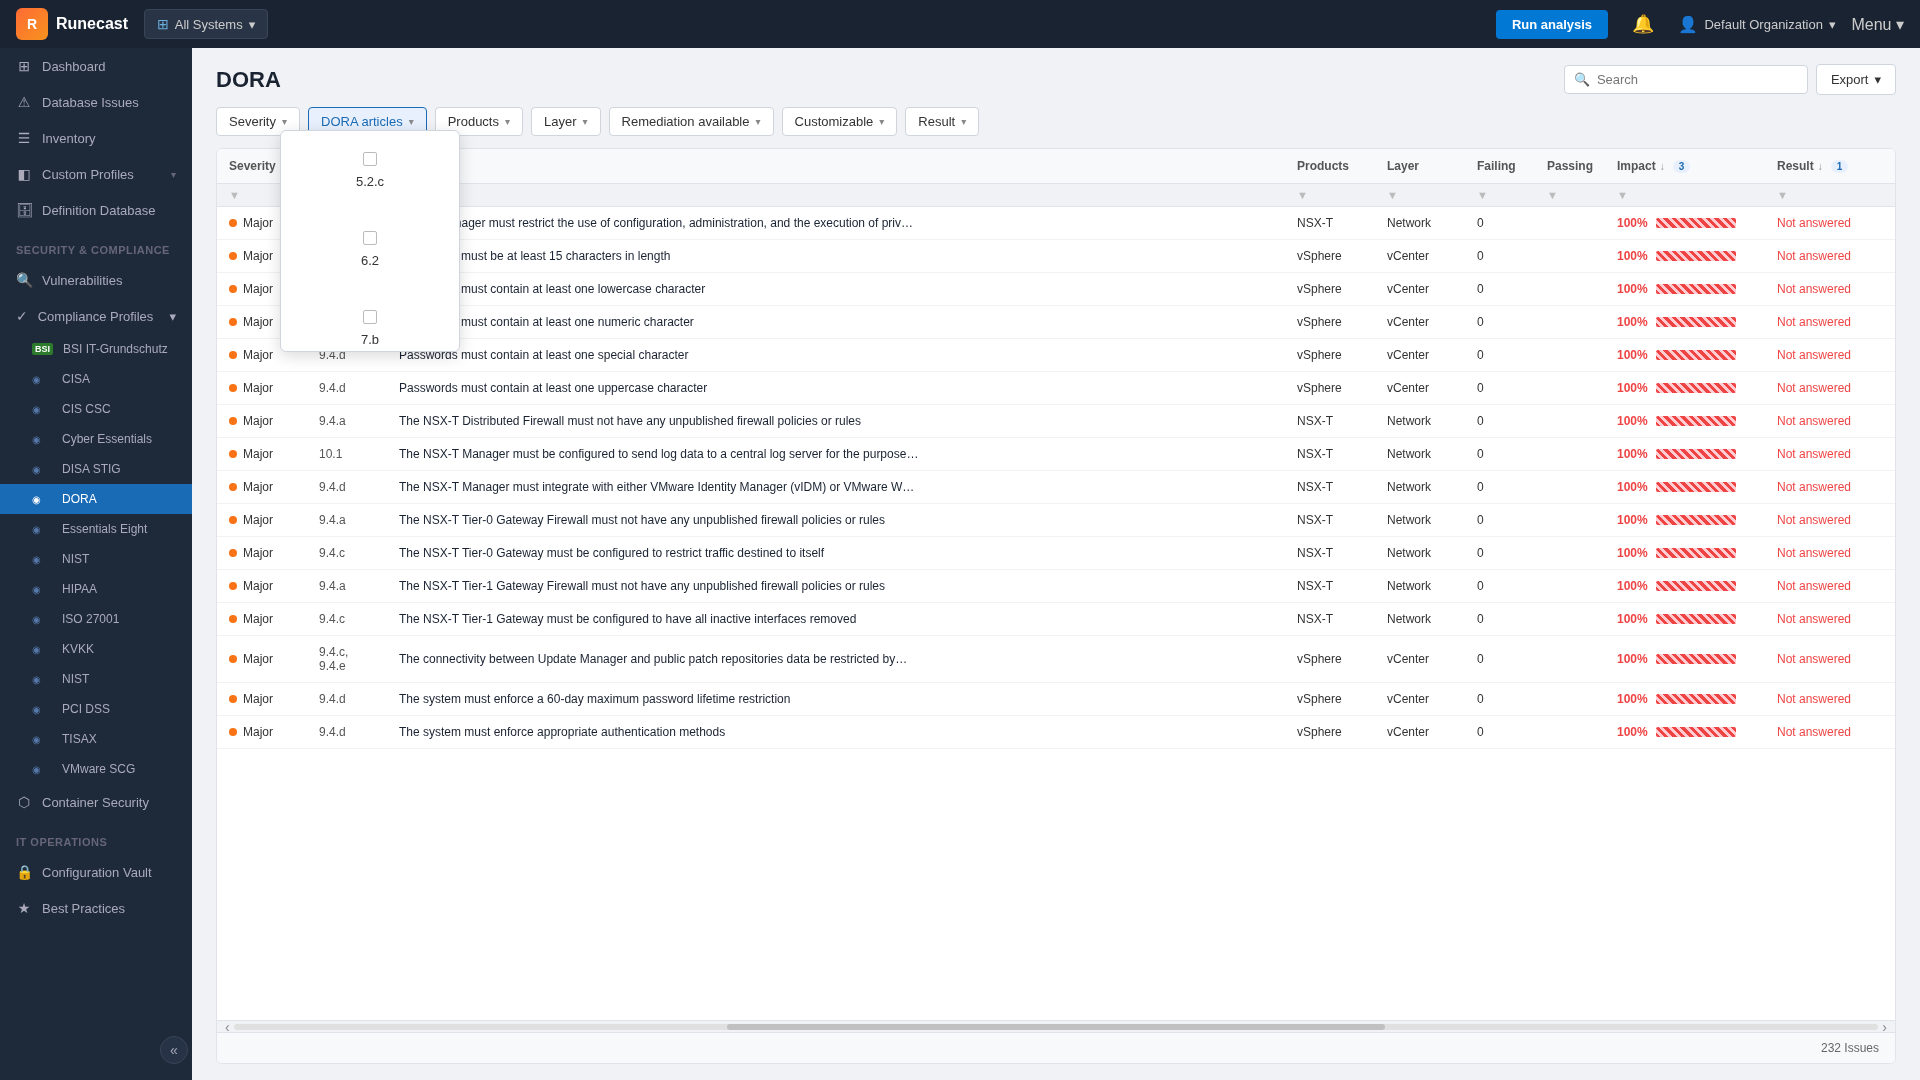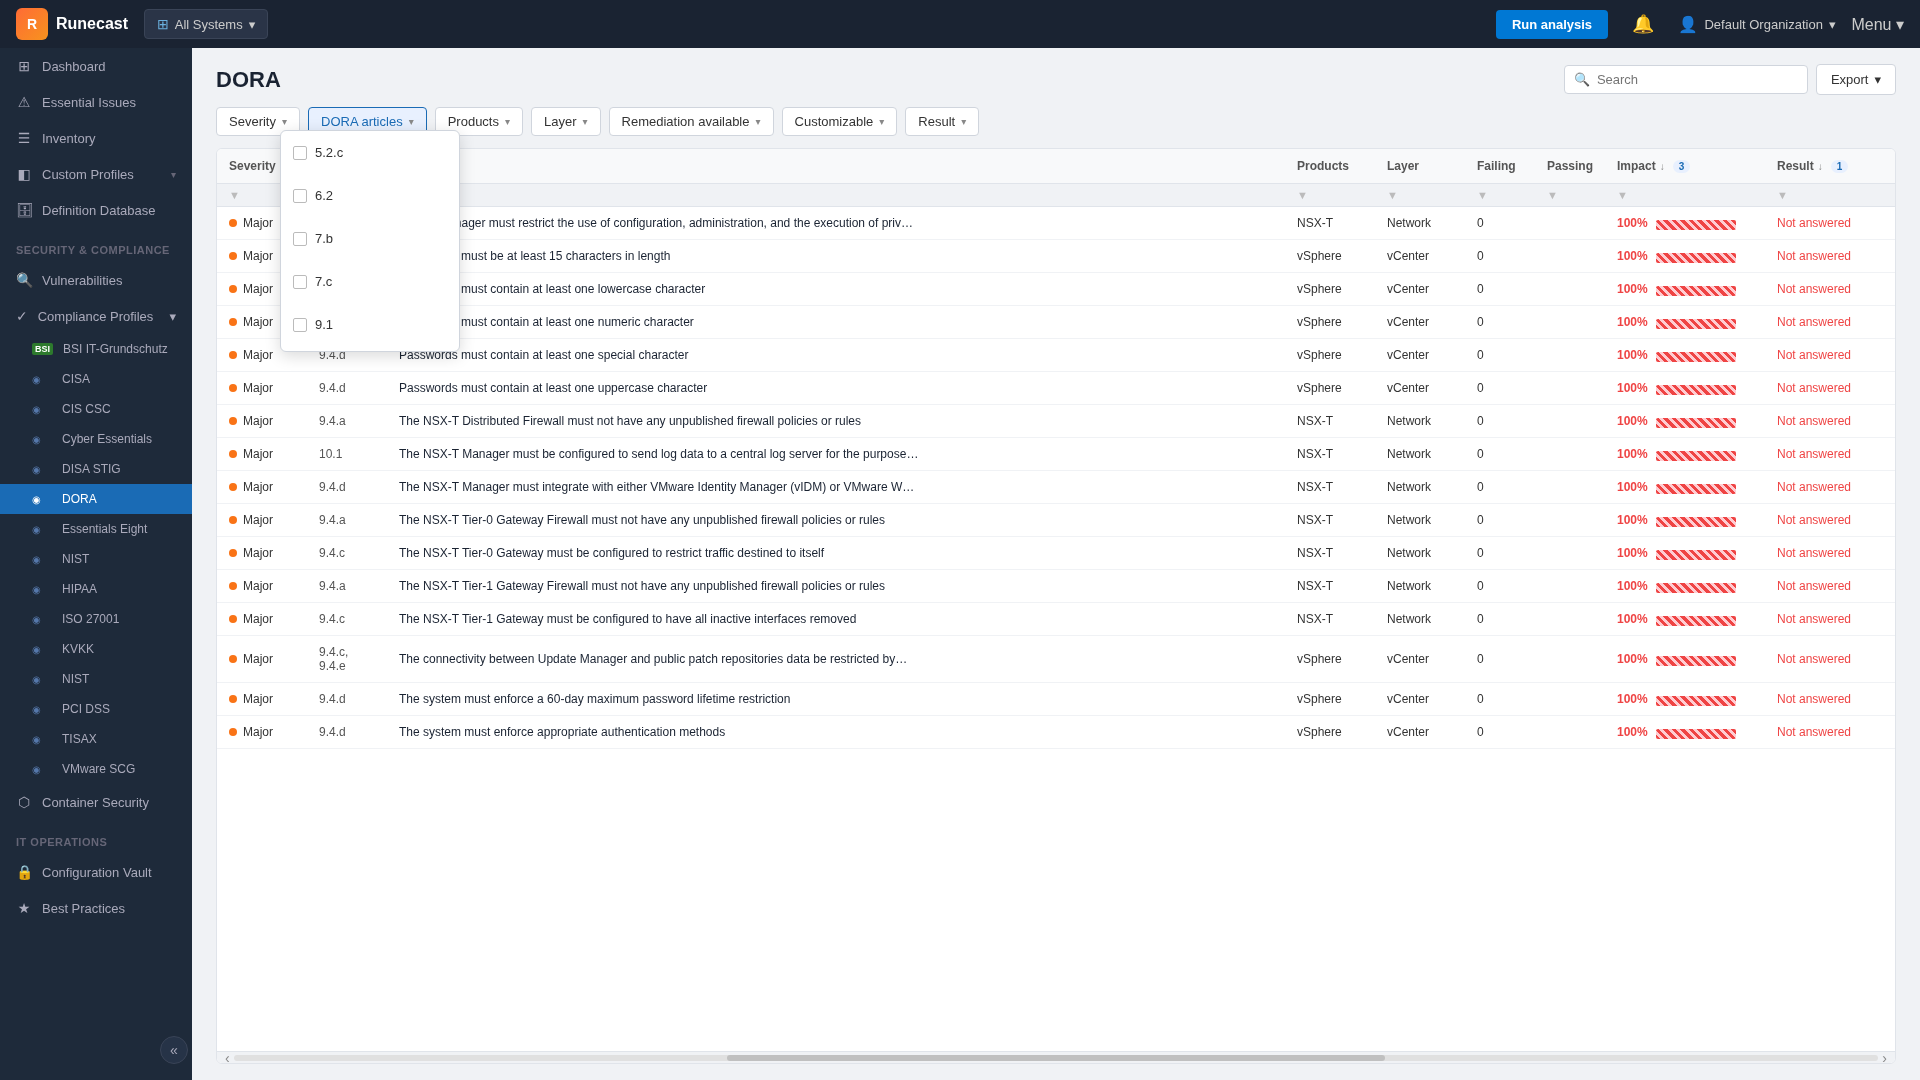--- a/index.html
+++ b/index.html
@@ -173,21 +173,21 @@
     }
 
     .severity-dot {
       width: 8px; height: 8px; border-radius: 50%;
       display: inline-block; margin-right: 6px;
     }
     .severity-major { background: #f97316; }
 
     .severity-cell { display: flex; align-items: center; white-space: nowrap; }
 
-    .impact-bar-cell { display: flex; align-items: flex-end; gap: 8px; }
+    .impact-bar-cell { display: flex; align-items: center; gap: 8px; }
     .impact-pct { font-size: 12px; font-weight: 600; color: #ef4444; white-space: nowrap; }
     .impact-bar {
       width: 80px; height: 10px; background: repeating-linear-gradient(
         45deg, #ef4444, #ef4444 3px, #ffcdd2 3px, #ffcdd2 6px
       );
       border-radius: 2px;
     }
 
     .not-answered {
       color: #ef4444; font-weight: 500; font-size: 12px; white-space: nowrap;
@@ -214,21 +214,21 @@
       overflow: hidden;
     }
     .dropdown-scroll {
       max-height: 220px;
       overflow-y: auto;
     }
     .dropdown-scroll::-webkit-scrollbar { width: 4px; }
     .dropdown-scroll::-webkit-scrollbar-thumb { background: #ccc; }
     .dropdown-item {
       display: flex; align-items: center; gap: 8px;
-      padding: 14px 12px; cursor: pointer; font-size: 13px; color: #333;
+      padding: 21px 12px; cursor: pointer; font-size: 13px; color: #333; flex-direction: column;
     }
     .dropdown-checkbox {
       width: 14px; height: 14px; border: 1px solid #bbb;
       border-radius: 2px; background: #fff; flex-shrink: 0;
     }
 
     
     .logo-r { color: #fff; font-weight: 800; font-size: 14px; }
 
     
@@ -283,21 +283,21 @@
 </nav>
 
 <aside class="sidebar">
 
   <div class="sidebar-item">
     <span class="icon">⊞</span>
     <span>Dashboard</span>
   </div>
   <div class="sidebar-item">
     <span class="icon">⚠</span>
-    <span>Essential Issues</span>
+    <span>Database Issues</span>
   </div>
   <div class="sidebar-item">
     <span class="icon">☰</span>
     <span>Inventory</span>
   </div>
   <div class="sidebar-item">
     <span class="icon">◧</span>
     <span>Custom Profiles</span>
     <span style="margin-left:auto;font-size:10px;color:#667">▾</span>
   </div>
@@ -912,20 +912,23 @@
     </div>
     <div class="h-scrollbar">
       <div style="display:flex;align-items:center;width:100%;padding:0 8px">
         <span style="font-size:14px;color:#888;cursor:pointer">‹</span>
         <div style="flex:1;height:6px;background:#e0e0e0;border-radius:3px;margin:0 4px;position:relative">
           <div style="position:absolute;left:30%;width:40%;height:100%;background:#c0c0c0;border-radius:3px"></div>
         </div>
         <span style="font-size:14px;color:#888;cursor:pointer">›</span>
       </div>
     </div>
+    <div class="table-footer">
+      <span>232 Issues</span>
+    </div>
   </div>
 </main>
 
 <div class="dropdown-overlay">
   <div class="dropdown-scroll">
     <div id="dropdown-items">
         <div class="dropdown-item">
     <div class="dropdown-checkbox"></div>
     <span>5.2.c</span>
   </div>

